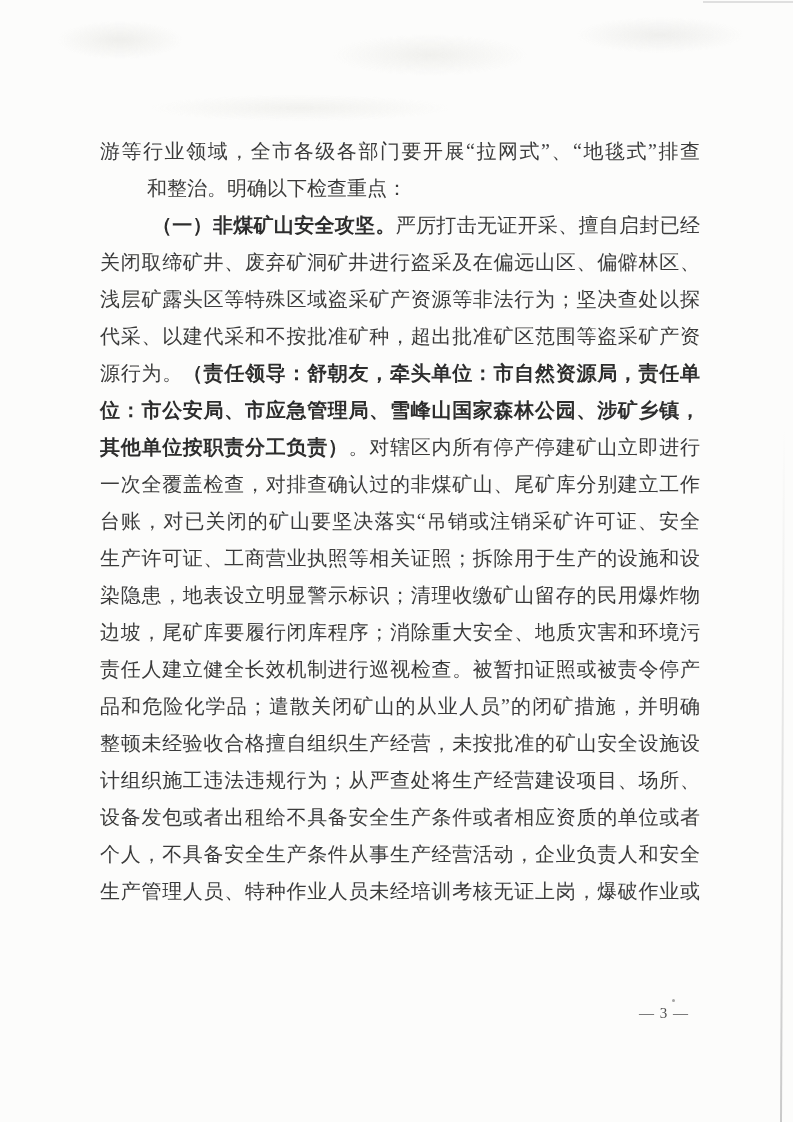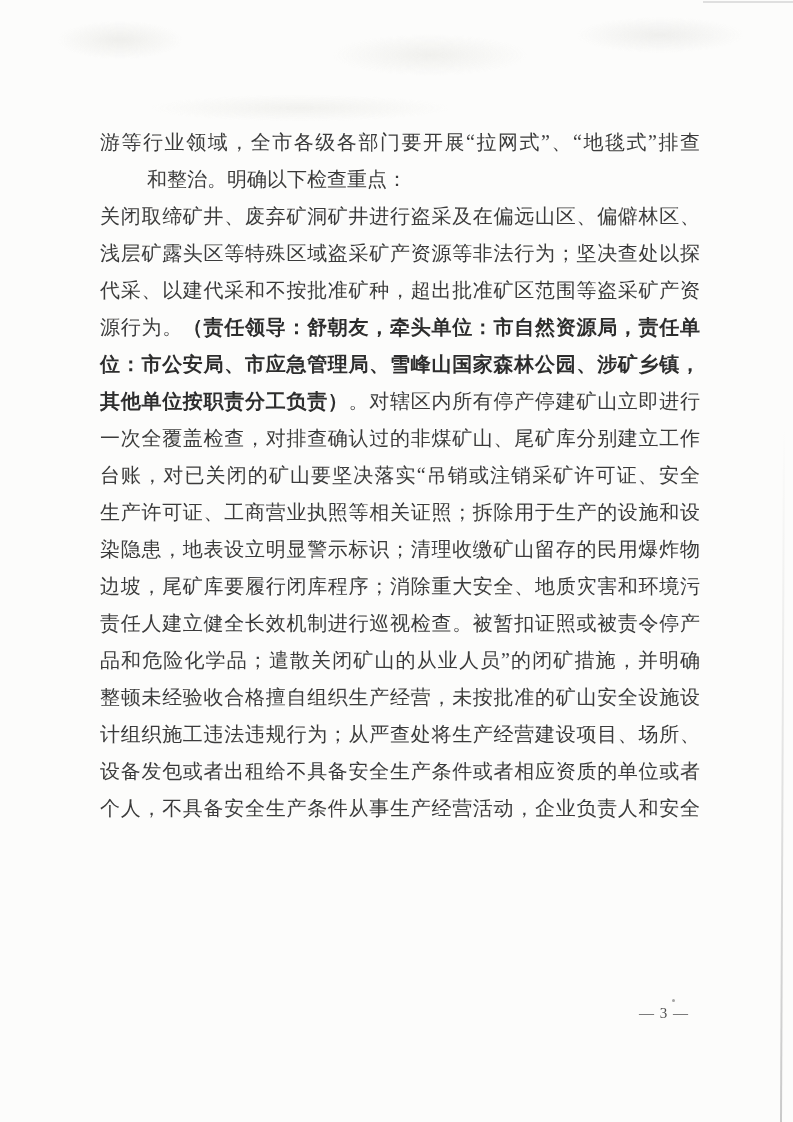--- a/index.html
+++ b/index.html
@@ -56,21 +56,21 @@
   .scan-speck {
     position: absolute;
     left: 672px; top: 999px;
     width: 3px; height: 3px;
     border-radius: 50%;
     background: #8f8f8f;
     opacity: 0.8;
   }
   .doc-body {
     position: absolute;
-    left: 100px; top: 124px;
+    left: 100px; top: 133px;
     width: 600px;
   }
   .line {
     height: 37px;
     line-height: 37px;
     font-size: 20px;
     letter-spacing: 0;
     color: var(--ink);
     text-align: justify;
     text-align-last: justify;
@@ -104,32 +104,34 @@
 <body>
 
 <div class="scan-noise"></div>
 <div class="edge-line-top"></div>
 <div class="edge-line-right"></div>
 <div class="scan-speck"></div>
 
 <div class="doc-body">
   <div class="line"><span>游等行业领域，全市各级各部门要开展“拉网式”、“地毯式”排查</span></div>
   <div class="line short"><span>和整治。明确以下检查重点：</span></div>
+  <div class="line indent"><span class="bold">（一）非煤矿山安全攻坚。</span><span>严厉打击无证开采、擅自启封已经</span></div>
   <div class="line"><span>关闭取缔矿井、废弃矿洞矿井进行盗采及在偏远山区、偏僻林区、</span></div>
   <div class="line"><span>浅层矿露头区等特殊区域盗采矿产资源等非法行为；坚决查处以探</span></div>
   <div class="line"><span>代采、以建代采和不按批准矿种，超出批准矿区范围等盗采矿产资</span></div>
   <div class="line"><span>源行为。</span><span class="bold">（责任领导：舒朝友，牵头单位：市自然资源局，责任单</span></div>
   <div class="line"><span class="bold">位：市公安局、市应急管理局、雪峰山国家森林公园、涉矿乡镇，</span></div>
   <div class="line"><span class="bold">其他单位按职责分工负责）</span><span>。对辖区内所有停产停建矿山立即进行</span></div>
   <div class="line"><span>一次全覆盖检查，对排查确认过的非煤矿山、尾矿库分别建立工作</span></div>
   <div class="line"><span>台账，对已关闭的矿山要坚决落实“吊销或注销采矿许可证、安全</span></div>
   <div class="line"><span>生产许可证、工商营业执照等相关证照；拆除用于生产的设施和设</span></div>
   <div class="line"><span>染隐患，地表设立明显警示标识；清理收缴矿山留存的民用爆炸物</span></div>
   <div class="line"><span>边坡，尾矿库要履行闭库程序；消除重大安全、地质灾害和环境污</span></div>
   <div class="line"><span>责任人建立健全长效机制进行巡视检查。被暂扣证照或被责令停产</span></div>
   <div class="line"><span>品和危险化学品；遣散关闭矿山的从业人员”的闭矿措施，并明确</span></div>
   <div class="line"><span>整顿未经验收合格擅自组织生产经营，未按批准的矿山安全设施设</span></div>
   <div class="line"><span>计组织施工违法违规行为；从严查处将生产经营建设项目、场所、</span></div>
   <div class="line"><span>设备发包或者出租给不具备安全生产条件或者相应资质的单位或者</span></div>
   <div class="line"><span>个人，不具备安全生产条件从事生产经营活动，企业负责人和安全</span></div>
+  <div class="line"><span>生产管理人员、特种作业人员未经培训考核无证上岗，爆破作业或</span></div>
 </div>
 
 <div class="page-number">— 3 —</div>
 
 </body></html>

